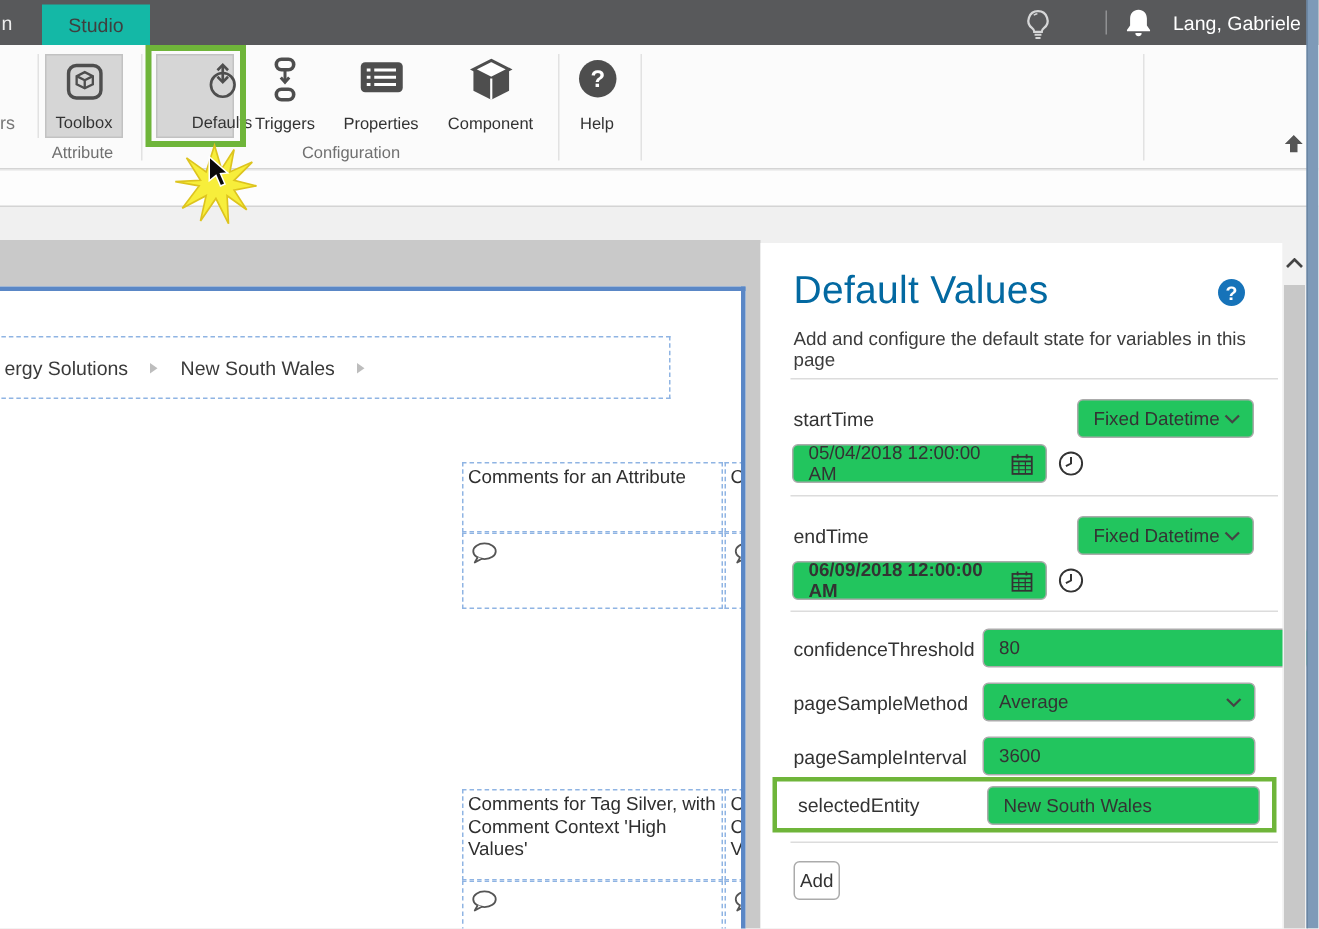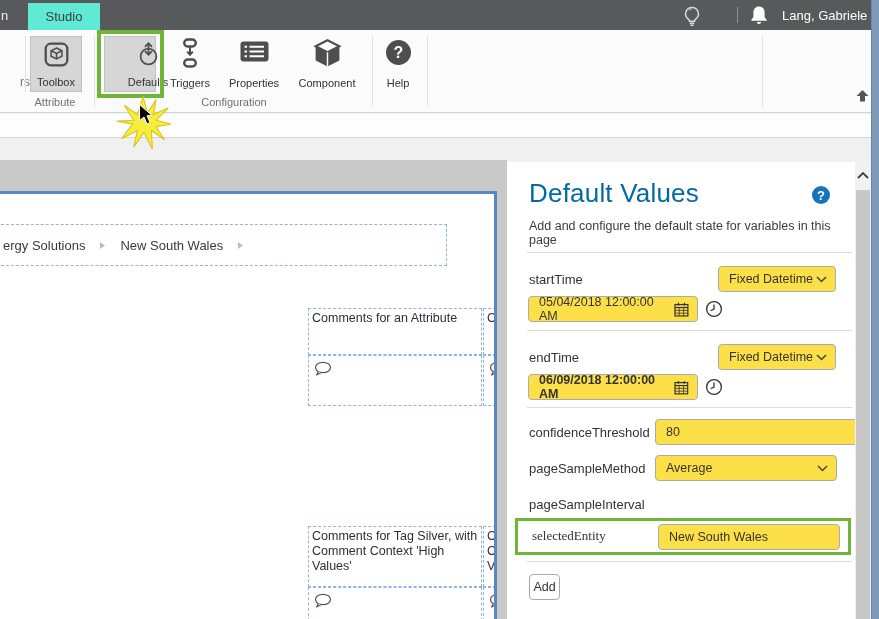--- a/index.html
+++ b/index.html
@@ -2,30 +2,30 @@
 <html><head>
 <meta charset="utf-8">
 <style>
   * { margin:0; padding:0; box-sizing:border-box; }
   html,body { width:879px; height:619px; overflow:hidden; }
   body { position:relative; font-family:"Liberation Sans", sans-serif; background:#f0f0f0; color:#333; }
 
   
   #titlebar { position:absolute; left:0; top:0; width:879px; height:30px; background:#58595b; }
   .partial-tab { position:absolute; left:1px; top:0; height:30px; display:flex; align-items:center; color:#ededed; font-size:13px; }
-  .studio-tab { position:absolute; left:28px; top:3px; width:72px; height:27px; background:#5eead4; color:#3f3f3f; font-size:13px; display:flex; align-items:center; justify-content:center; }
+  .studio-tab { position:absolute; left:28px; top:3px; width:72px; height:27px; background:#14b8a6; color:#3f3f3f; font-size:13px; display:flex; align-items:center; justify-content:center; }
   .tb-divider { position:absolute; left:737px; top:7px; width:1px; height:16px; background:#909193; }
   .tb-icon { position:absolute; }
   .user-name { position:absolute; left:782px; top:0; height:30px; display:flex; align-items:center; color:#fff; font-size:13px; }
 
   
   #ribbon { position:absolute; left:0; top:30px; width:879px; height:83px; background:#fbfbfb; border-bottom:1px solid #d4d4d4; }
   .rsep { position:absolute; top:6px; width:1px; height:71px; background:#e2e2e2; }
   .rsep.short { height:56px; }
-  .cut-label { position:absolute; left:0; top:45px; font-size:12px; color:#777;padding-left:20px; }
+  .cut-label { position:absolute; left:0; top:45px; font-size:12px; color:#777; }
   .rib-btn { position:absolute; top:6px; width:52px; height:56px; background:#d6d6d6; border:1px solid #c2c2c2; display:flex; flex-direction:column; align-items:center; justify-content:space-between; padding:4px 0 3px 0; }
   .rib-item { position:absolute; top:6px; height:56px; display:flex; flex-direction:column; align-items:center; justify-content:space-between; padding:2px 0 3px 0; }
   .rib-label { font-size:11px; color:#333; white-space:nowrap; }
   .group-label { position:absolute; top:66px; font-size:11px; color:#707070; text-align:center; }
   .highlight-box { position:absolute; left:97px; top:0px; width:67px; height:68px; border:4px solid #6fb53a; }
   .collapse-arrow { position:absolute; left:856px; top:60px; }
 
   
   #strip2 { position:absolute; left:0; top:114px; width:879px; height:24px; background:#fdfdfd; border-bottom:1px solid #d4d4d4; }
 
@@ -39,27 +39,27 @@
   .comp-label { font-size:12.5px; color:#2f2f2f; padding:2px 3px; line-height:15px; overflow:hidden; }
   .comp-iconbox { padding:5px 4px; overflow:hidden; }
 
   
   #panel { position:absolute; left:507px; top:23px; width:348px; height:457px; background:#ffffff; }
   .panel-title { position:absolute; left:22px; top:16px; font-size:26px; font-weight:300; color:#0369a1; letter-spacing:0.2px; }
   .help-badge { position:absolute; left:305px; top:24px; width:18px; height:18px; border-radius:50%; background:#1673b9; color:#fff; font-size:13px; font-weight:bold; display:flex; align-items:center; justify-content:center; }
   .panel-sub { position:absolute; left:22px; top:57px; width:320px; font-size:12.5px; color:#3c3c3c; }
   .hr { position:absolute; left:20px; width:325px; height:1px; background:#dcdcdc; }
   .f-label { position:absolute; left:22px; height:26px; display:flex; align-items:center; font-size:13px; color:#333; }
-  .f-select, .f-input { position:absolute; height:26px; border:1px solid #ababab; border-radius:4px; background:#fde047; display:flex; align-items:center; padding:0 8px 0 10px; font-size:12.5px; color:#333; }
+  .f-select, .f-input { position:absolute; height:26px; border:1px solid #ababab; border-radius:4px; background:#22c55e; display:flex; align-items:center; padding:0 8px 0 10px; font-size:12.5px; color:#333; }
   .f-select .chev { margin-left:auto; }
   .dt-input { left:21px; width:170px; }
   .dt-input .cal { margin-left:auto; }
   .clock-btn { position:absolute; left:198px; width:18px; height:18px; }
   .green-row { position:absolute; left:8px; top:356px; width:336px; height:37px; border:3px solid #6fb53a; }
-  .green-row .f-label { left:14px; top:2px;font-family:Liberation Serif, serif; }
+  .green-row .f-label { left:14px; top:2px; }
   .green-row .f-input { left:140px; top:3px; width:182px; }
   .add-btn { position:absolute; left:22px; top:412px; width:31px; height:26px; border:1px solid #ababab; border-radius:4px; background:#fff; font-size:12.5px; color:#333; display:flex; align-items:center; justify-content:center; }
 
   
   #scrollbar { position:absolute; left:855px; top:21px; width:16px; height:459px; background:#f1f1f1; }
   .scroll-up { position:absolute; left:0; top:6px; width:16px; height:18px; display:flex; align-items:center; justify-content:center; }
   .scroll-thumb { position:absolute; left:1px; top:30px; width:14px; height:429px; background:#c8c8c8; }
   #window-edge { position:absolute; left:871px; top:0; width:8px; height:619px; background:#7e9ab8; border-left:1px solid #6b86a3; }
 
   
@@ -267,20 +267,23 @@
 
     <div class="f-label" style="top:293px;">pageSampleMethod</div>
     <div class="f-select" style="left:148px; top:293px; width:182px;">
       <span>Average</span>
       <svg class="chev" width="11" height="7" viewBox="0 0 11 7">
           <path d="M1 1 L5.5 5.5 L10 1" stroke="#444" stroke-width="1.5" fill="none"></path>
         </svg>
     </div>
 
     <div class="f-label" style="top:329px;">pageSampleInterval</div>
+    <div class="f-input" style="left:148px; top:329px; width:182px;">
+      <span>3600</span>
+    </div>
 
     <div class="green-row">
       <div class="f-label">selectedEntity</div>
       <div class="f-input">
         <span>New South Wales</span>
       </div>
     </div>
     <div class="hr" style="top:399px;"></div>
 
     <div class="add-btn">Add</div>

